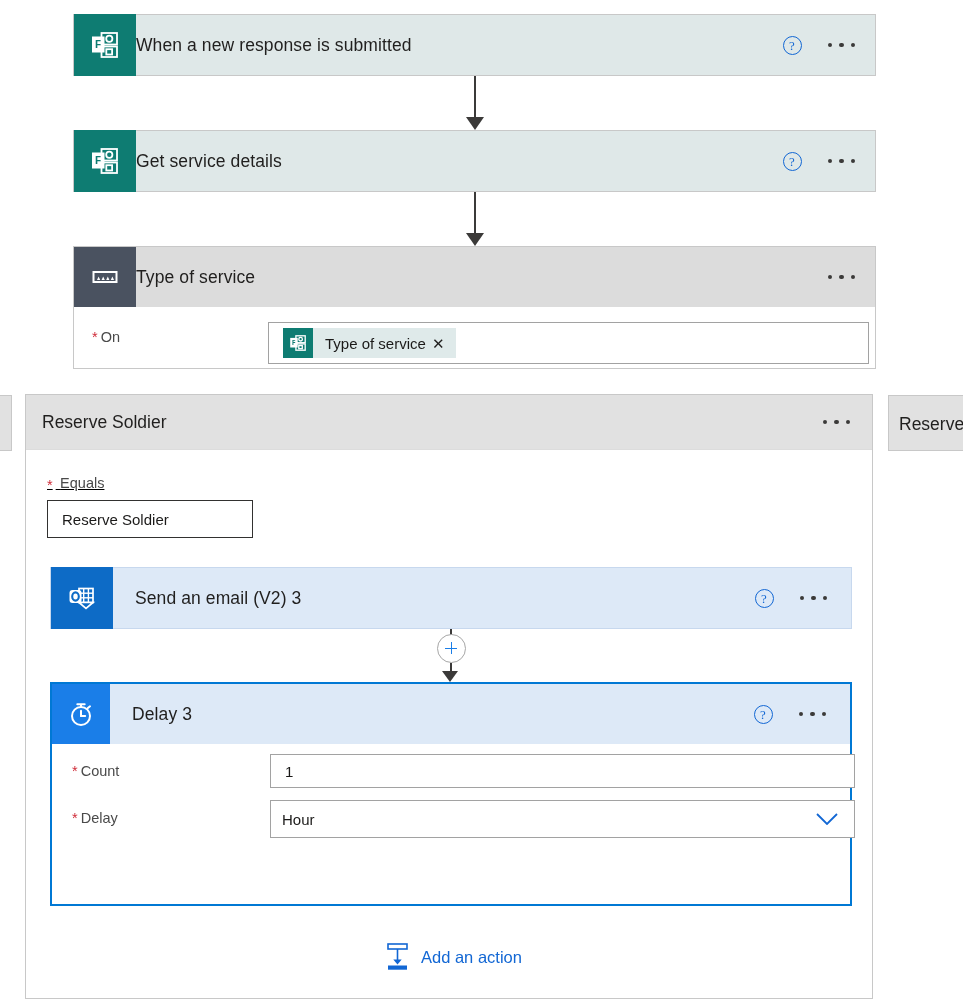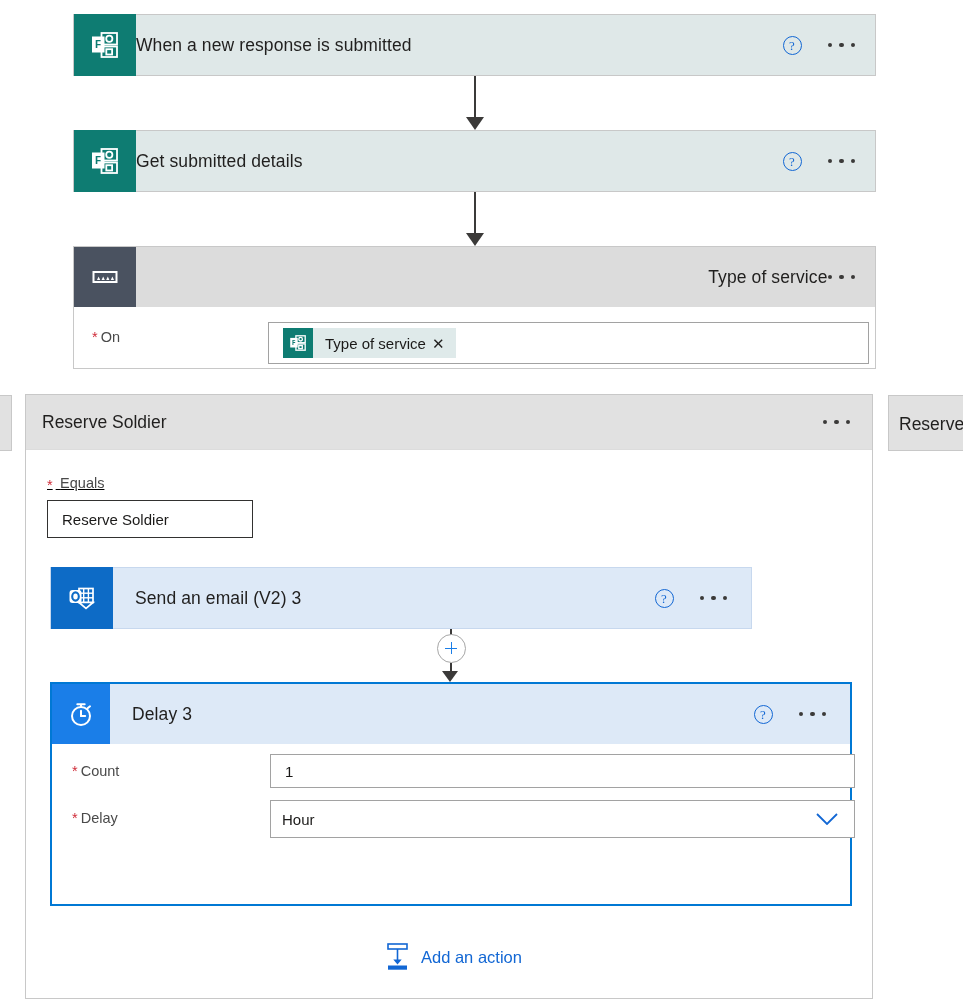--- a/index.html
+++ b/index.html
@@ -259,36 +259,36 @@
       <div class="card-icon forms-ico">
         <svg width="30" height="30" viewBox="0 0 30 30" aria-hidden="true">
           <rect x="2" y="6.5" width="12.5" height="16" fill="#ffffff"></rect>
           <text x="5" y="18" font-family="Liberation Sans, sans-serif" font-size="11" font-weight="bold" fill="#0e7c72">F</text>
           <rect x="11.5" y="3" width="15.5" height="11.5" fill="none" stroke="#ffffff" stroke-width="1.8"></rect>
           <circle cx="19.3" cy="8.7" r="3.1" fill="none" stroke="#ffffff" stroke-width="1.8"></circle>
           <rect x="11.5" y="16.5" width="15.5" height="10.5" fill="none" stroke="#ffffff" stroke-width="1.8"></rect>
           <rect x="16.3" y="19.2" width="5.8" height="5.3" fill="none" stroke="#ffffff" stroke-width="1.8"></rect>
         </svg>
       </div>
-      <div class="card-title">Get submitted details</div>
+      <div class="card-title">Get service details</div>
       <div class="card-actions">
         <div class="help-icon">?</div>
         <div class="dots">
             <i></i>
             <i></i>
             <i></i>
           </div>
       </div>
     </div>
   </div>
 
   <div class="connector" style="left:474px; top:192px; height:45px;"></div>
   <div class="arrowhead" style="left:466px; top:233px;"></div>
 
-  <div class="card" style="left:73px; top:246px; width:803px; height:123px; background:#ffffff;text-align:right;">
+  <div class="card" style="left:73px; top:246px; width:803px; height:123px; background:#ffffff;">
     <div style="height:60px; background:#dcdcdc; display:flex; align-items:center;">
       <div class="card-icon switch-ico" style="height:60px;">
         <svg width="30" height="30" viewBox="0 0 30 30" aria-hidden="true">
           <rect x="3.5" y="10" width="23" height="10" fill="none" stroke="#ffffff" stroke-width="2"></rect>
           <polygon points="7,18 8.6,14.6 10.2,18" fill="#ffffff"></polygon>
           <polygon points="11.6,18 13.2,14.6 14.8,18" fill="#ffffff"></polygon>
           <polygon points="16.2,18 17.8,14.6 19.4,18" fill="#ffffff"></polygon>
           <polygon points="20.8,18 22.4,14.6 24,18" fill="#ffffff"></polygon>
         </svg>
       </div>
@@ -343,21 +343,21 @@
     </div>
 
     <div style="position:absolute; left:21px; top:79px;text-decoration:underline;">
       <span class="req">*</span>
       <span class="param-label">Equals</span>
     </div>
     <div class="textbox" style="left:21px; top:105px; width:206px; height:38px; border-color:#323130;">
       <span>Reserve Soldier</span>
     </div>
 
-    <div class="card" style="left:24px; top:172px; width:702px; height:62px; background:#dde9f7; border-color:#c7d8ee;">
+    <div class="card" style="left:24px; top:172px; width:802px; height:62px; background:#dde9f7; border-color:#c7d8ee;">
       <div class="card-head">
         <div class="card-icon outlook-ico">
           <svg width="30" height="30" viewBox="0 0 30 30" aria-hidden="true">
             <rect x="12" y="5.5" width="14" height="14" fill="none" stroke="#ffffff" stroke-width="1.7"></rect>
             <line x1="12" y1="10.2" x2="26" y2="10.2" stroke="#ffffff" stroke-width="1.4"></line>
             <line x1="12" y1="14.8" x2="26" y2="14.8" stroke="#ffffff" stroke-width="1.4"></line>
             <line x1="16.7" y1="5.5" x2="16.7" y2="19.5" stroke="#ffffff" stroke-width="1.4"></line>
             <line x1="21.4" y1="5.5" x2="21.4" y2="19.5" stroke="#ffffff" stroke-width="1.4"></line>
             <polygon points="12,19.5 26,19.5 19,25.5" fill="#0d6bc6" stroke="#ffffff" stroke-width="1.7"></polygon>
             <rect x="2.5" y="7" width="12" height="13" rx="3" fill="#ffffff"></rect>

